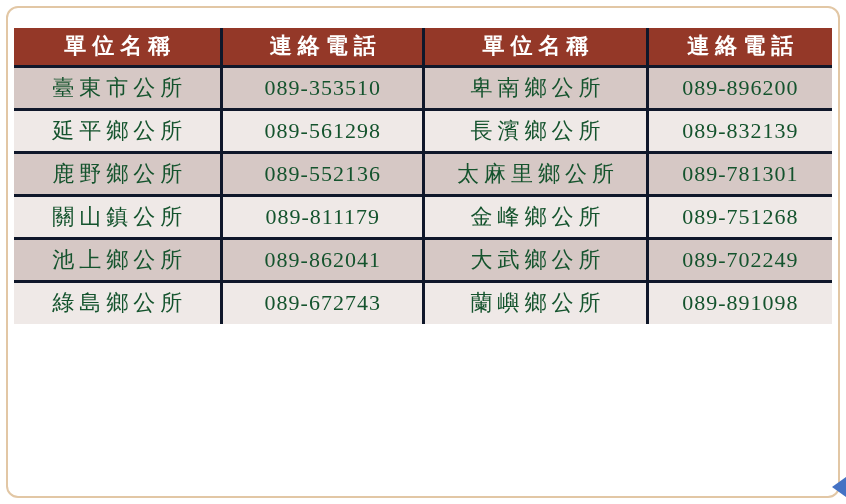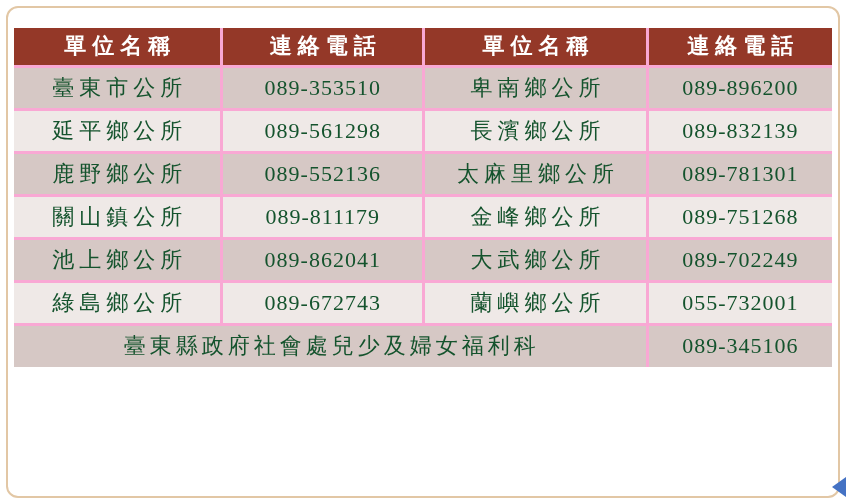--- a/index.html
+++ b/index.html
@@ -23,21 +23,21 @@
     width: 818px;
   }
   table.contact-table {
     width: 100%;
     border-collapse: collapse;
     border-style: hidden;           
     table-layout: fixed;
   }
   table.contact-table th,
   table.contact-table td {
-    border: 3px solid #f9a8d4;
+    border: 3px solid #0f172a;
     text-align: center;
     vertical-align: middle;
   }
   table.contact-table th {
     background: #943828;
     color: #FFFFFF;
     height: 38px;
     font-size: 22px;
     font-weight: 600;
     letter-spacing: 6px;
@@ -112,23 +112,19 @@
       <tr>
         <td class="name-cell">池上鄉公所</td>
         <td class="phone-cell">089-862041</td>
         <td class="name-cell">大武鄉公所</td>
         <td class="phone-cell">089-702249</td>
       </tr>
       <tr>
         <td class="name-cell">綠島鄉公所</td>
         <td class="phone-cell">089-672743</td>
         <td class="name-cell">蘭嶼鄉公所</td>
-        <td class="phone-cell">055-732001</td>
-      </tr>
-      <tr>
-        <td class="footer-name" colspan="3">臺東縣政府社會處兒少及婦女福利科</td>
-        <td class="phone-cell">089-345106</td>
+        <td class="phone-cell">089-891098</td>
       </tr>
     </tbody>
   </table>
 </div>
 
 <div class="nav-prev-arrow"></div>
 
 </body></html>

